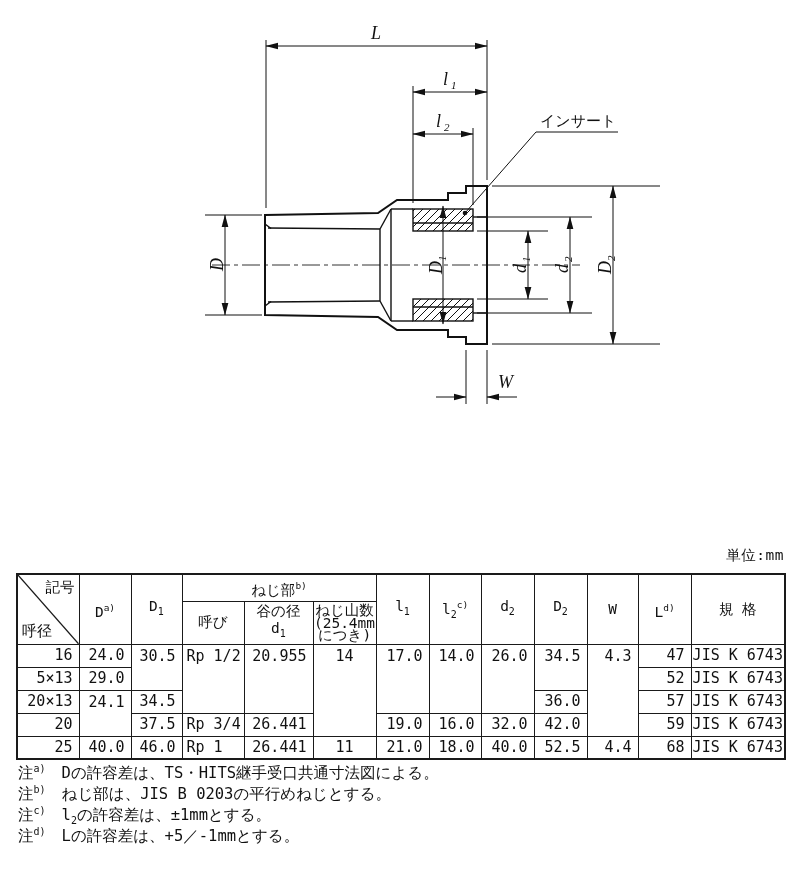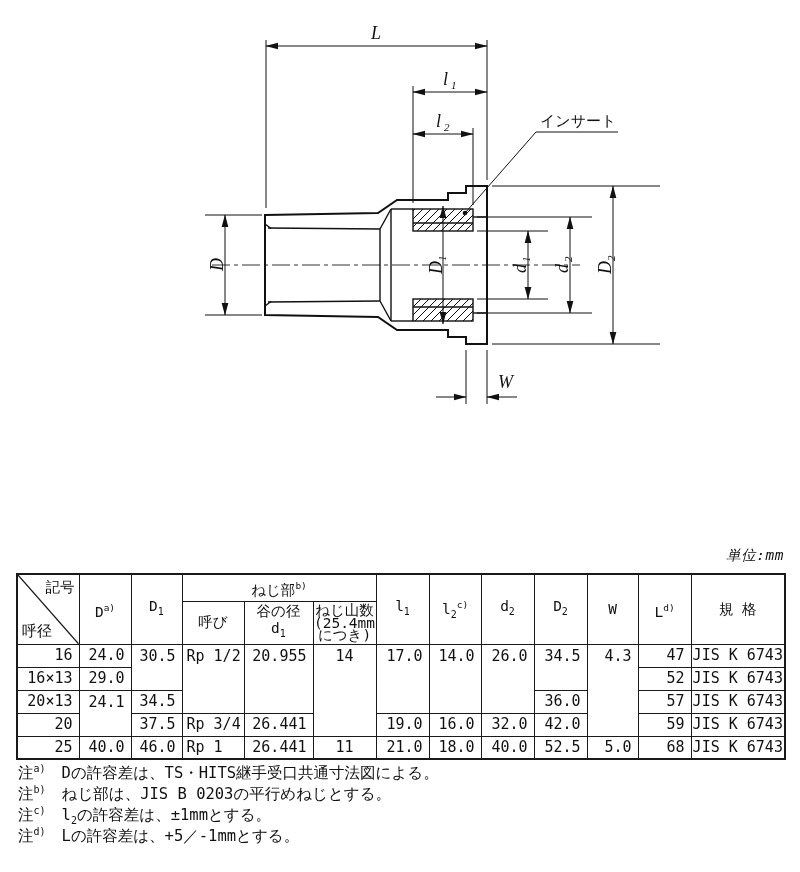--- a/index.html
+++ b/index.html
@@ -11,21 +11,21 @@
   }
   
   #drawing { position:absolute; left:0; top:0; width:800px; height:545px; }
   .dimtext { font-family:"Liberation Serif","DejaVu Serif",serif; font-style:italic; font-size:18px; fill:#111; }
   .dimsub  { font-family:"Liberation Serif","DejaVu Serif",serif; font-style:italic; font-size:11px; fill:#111; }
   .jptext  { font-family:"DejaVu Sans","Liberation Sans",sans-serif; font-size:15px; fill:#111; }
 
   
   #unit {
     position:absolute; right:16px; top:546px; width:200px; text-align:right;
-    font-size:14.5px; letter-spacing:.5px;font-style:italic;
+    font-size:14.5px; letter-spacing:.5px;
   }
 
   
   #spec-table {
     position:absolute; left:16px; top:573px; width:768px;
     border-collapse:collapse; table-layout:fixed;
     font-size:15px; line-height:21px;
   }
   #spec-table td, #spec-table th {
     border:1px solid #1a1a1a; font-weight:normal;
@@ -249,21 +249,21 @@
     <td class="ctr vtop" rowspan="4">14</td>
     <td class="num vtop" rowspan="3">17.0</td>
     <td class="num vtop" rowspan="3">14.0</td>
     <td class="num vtop" rowspan="3">26.0</td>
     <td class="num vtop" rowspan="2">34.5</td>
     <td class="num vtop" rowspan="4">4.3</td>
     <td class="num">47</td>
     <td class="ctr">JIS K 6743</td>
   </tr>
   <tr style="height:23px">
-    <td class="num">16×13</td>
+    <td class="num">5×13</td>
     <td class="num">29.0</td>
     <td class="num">52</td>
     <td class="ctr">JIS K 6743</td>
   </tr>
   <tr style="height:23px">
     <td class="num">20×13</td>
     <td class="num vtop" rowspan="2">24.1</td>
     <td class="num">34.5</td>
     <td class="num">36.0</td>
     <td class="num">57</td>
@@ -285,21 +285,21 @@
     <td class="num">25</td>
     <td class="num">40.0</td>
     <td class="num">46.0</td>
     <td class="lft">Rp 1</td>
     <td class="num">26.441</td>
     <td class="ctr">11</td>
     <td class="num">21.0</td>
     <td class="num">18.0</td>
     <td class="num">40.0</td>
     <td class="num">52.5</td>
-    <td class="num">5.0</td>
+    <td class="num">4.4</td>
     <td class="num">68</td>
     <td class="ctr">JIS K 6743</td>
   </tr>
   </tbody>
 </table>
 
 <div id="notes">
   <div class="note-line">
     <span class="note-label">注</span><sup class="note-sup">a)</sup><span class="note-text"><span>Dの許容差は、TS・HITS継手受口共通寸法図による。</span><sub class="idx"></sub><span></span></span>
   </div>

